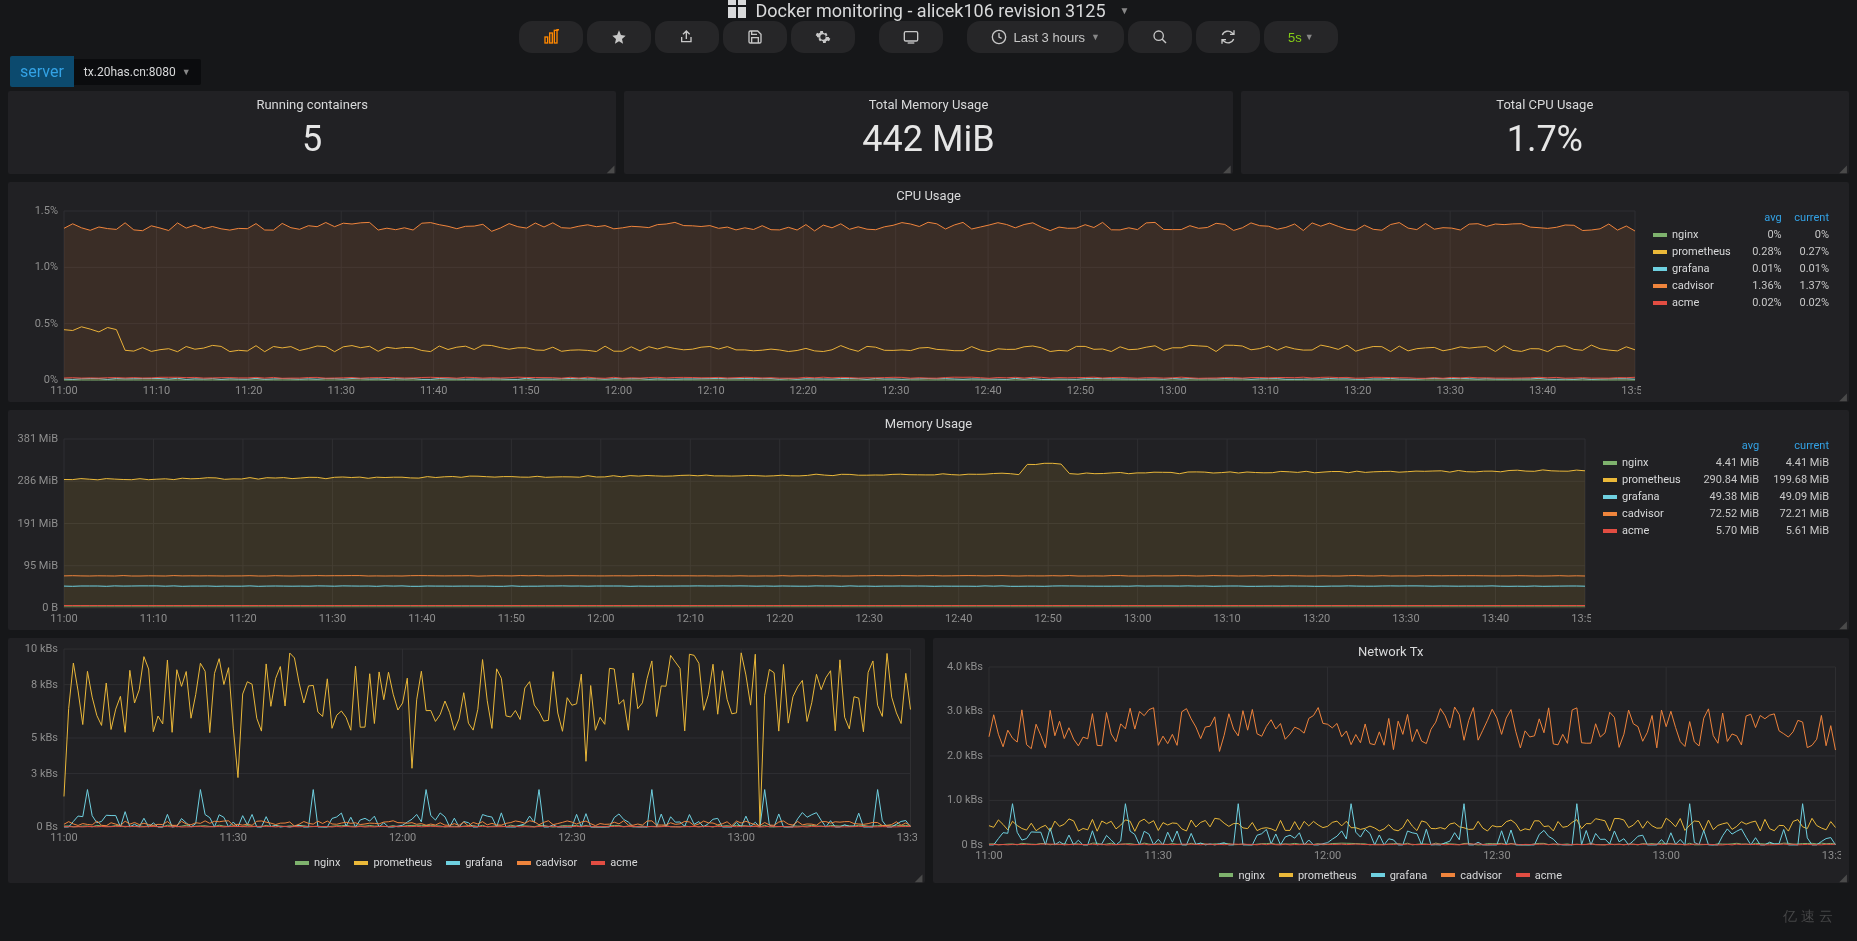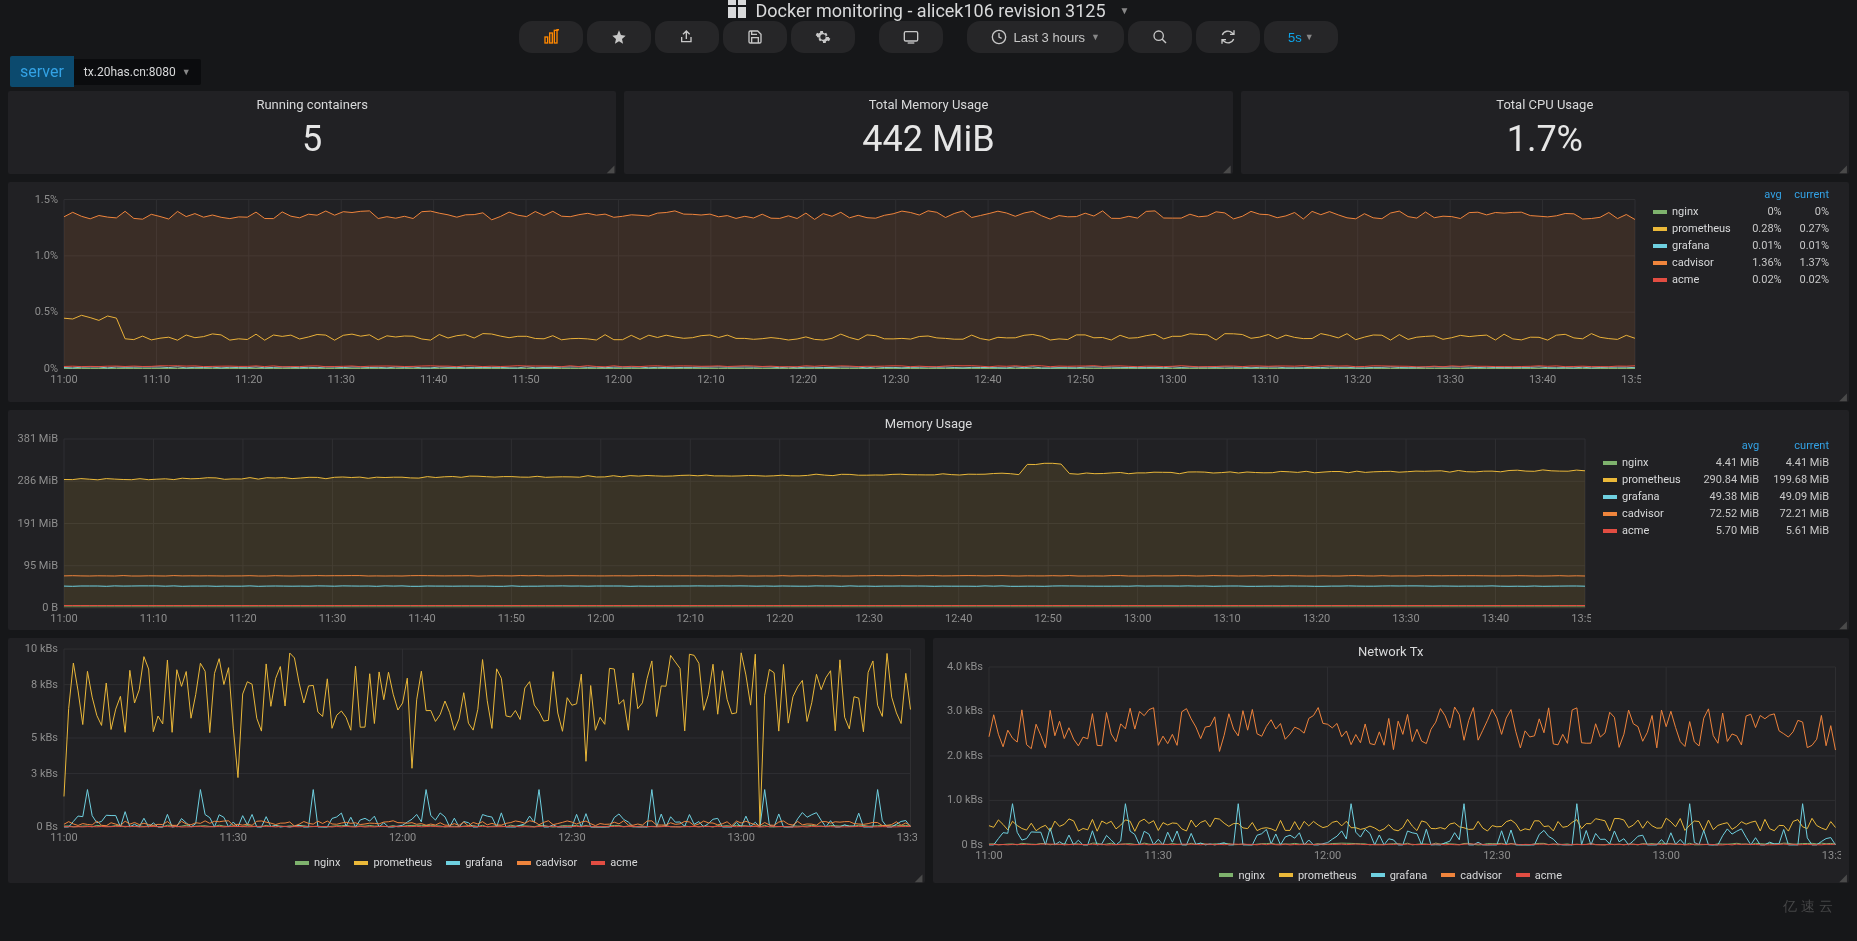--- a/index.html
+++ b/index.html
@@ -8,21 +8,21 @@
   .top-nav { height: 52px; display: flex; align-items: center; justify-content: space-between; padding: 0 16px; flex-direction: column; }
   .nav-left { display: flex; align-items: center; gap: 10px; }
   .dash-icon { color: #d8d9da; }
   .dash-title { font-size: 18px; font-weight: 400; color: #d8d9da; }
   .caret-down { font-size: 10px; color: #888; margin-left: 4px; }
   .nav-right { display: flex; align-items: center; gap: 4px; }
   .tool-btn { background: #262628; border: none; color: #c7c7c7; height: 32px; min-width: 32px; padding: 0 24px; display: inline-flex; align-items: center; justify-content: center; cursor: pointer; border-radius: 13px; font-size: 13px; }
   .tool-btn.special { color: #ff8800; }
   .tool-btn svg { width:16px; height:16px; }
   .time-btn { gap: 6px; }
-  .refresh-txt { color: #0ea5e9; font-size: 13px; }
+  .refresh-txt { color: #84cc16; font-size: 13px; }
   
   .var-row { padding: 4px 10px; display: flex; gap: 8px; align-items: center; }
   .var-label { background: #0c4a6e; color: #33a2e5; padding: 6px 10px; font-size: 16px; border-radius: 2px 0 0 2px; }
   .var-value { background: #0b0c0e; color: #d8d9da; padding: 6px 10px; font-size: 12px; border-radius: 0 2px 2px 0; margin-left: -8px; display:flex; align-items:center; gap:6px;justify-content:space-between;}
   
   .dash-body { padding: 0 8px; }
   .row { display: flex; gap: 8px; margin-bottom: 8px; }
   .panel { background: #212124; border-radius: 2px; position: relative; }
   .panel-title { text-align: center; font-size: 13px; color: #d8d9da; padding: 6px 0 2px; font-weight: 400;}
   .stat-val { text-align: center; font-size: 36px; font-weight: 400; color: #e6e6e6; padding: 4px 0 14px; }
@@ -39,21 +39,21 @@
   .legend th { text-align: right; color: #33a2e5; font-weight: 400; padding: 2px 4px; }
   .legend td { padding: 2px 4px; }
   .legend td.num { text-align: right; color: #c8c8c8; }
   .swatch { width: 14px; height: 4px; display: inline-block; margin-right: 5px; vertical-align: middle; }
   .legend.bottom { display: flex; gap: 14px; justify-content: center; padding: 6px 0 10px;}
   .legend.bottom .item { display: inline-flex; align-items: center; color: #d8d9da; }
   
   .axis-label { fill: #8e8e8e; font-size: 11px; }
   .grid-line { stroke: #2f2f32; stroke-width: 1; }
   
-  .watermark { position: fixed; right: 20px; bottom: 25px; color: #666; font-size: 14px; letter-spacing: 4px; opacity:.6;}
+  .watermark { position: fixed; right: 20px; bottom: 15px; color: #666; font-size: 14px; letter-spacing: 4px; opacity:.6;}
 </style>
 </head>
 <body>
 
 <div class="top-nav">
   <div class="nav-left">
     <span class="dash-icon">
       <svg width="18" height="18" viewBox="0 0 18 18" fill="currentColor">
           <rect x="0" y="0" width="8" height="5"></rect>
           <rect x="10" y="0" width="8" height="5"></rect>
@@ -153,20 +153,21 @@
     </div>
     <div class="panel" style="flex:1">
       <div class="panel-title">Total CPU Usage</div>
       <div class="stat-val">1.7%</div>
       <span class="resize">◢</span>
     </div>
   </div>
 
   <div class="row">
     <div class="panel graph-panel" style="flex:1;height:220px">
+      <div class="panel-title">CPU Usage</div>
       <div class="graph-body">
         <div class="plot-area">
             <svg class="plot-svg" id="plot-cpu" viewBox="0 0 1625 193">
               <line class="grid-line" x1="48" x2="1619" y1="175" y2="175"></line>
               <text class="axis-label" x="42" y="178" text-anchor="end">0%</text>
               <line class="grid-line" x1="48" x2="1619" y1="118.66666666666667" y2="118.66666666666667"></line>
               <text class="axis-label" x="42" y="121.66666666666667" text-anchor="end">0.5%</text>
               <line class="grid-line" x1="48" x2="1619" y1="62.33333333333334" y2="62.33333333333334"></line>
               <text class="axis-label" x="42" y="65.33333333333334" text-anchor="end">1.0%</text>
               <line class="grid-line" x1="48" x2="1619" y1="6" y2="6"></line>

